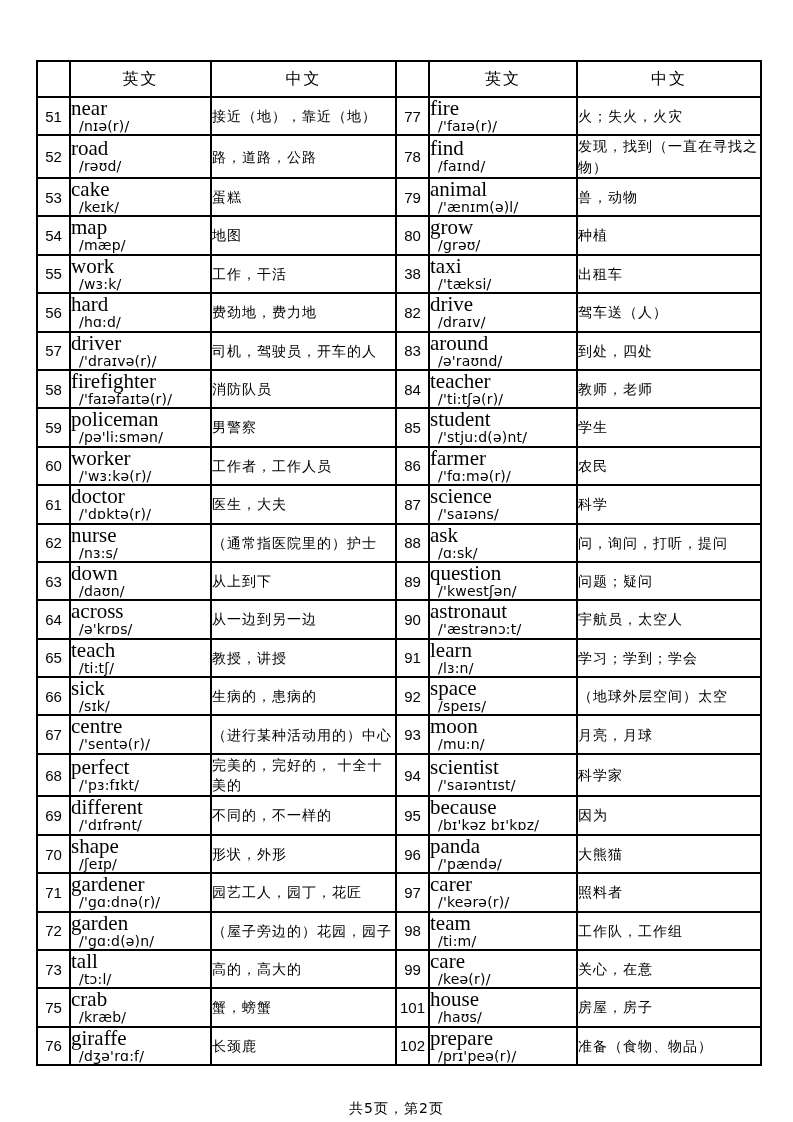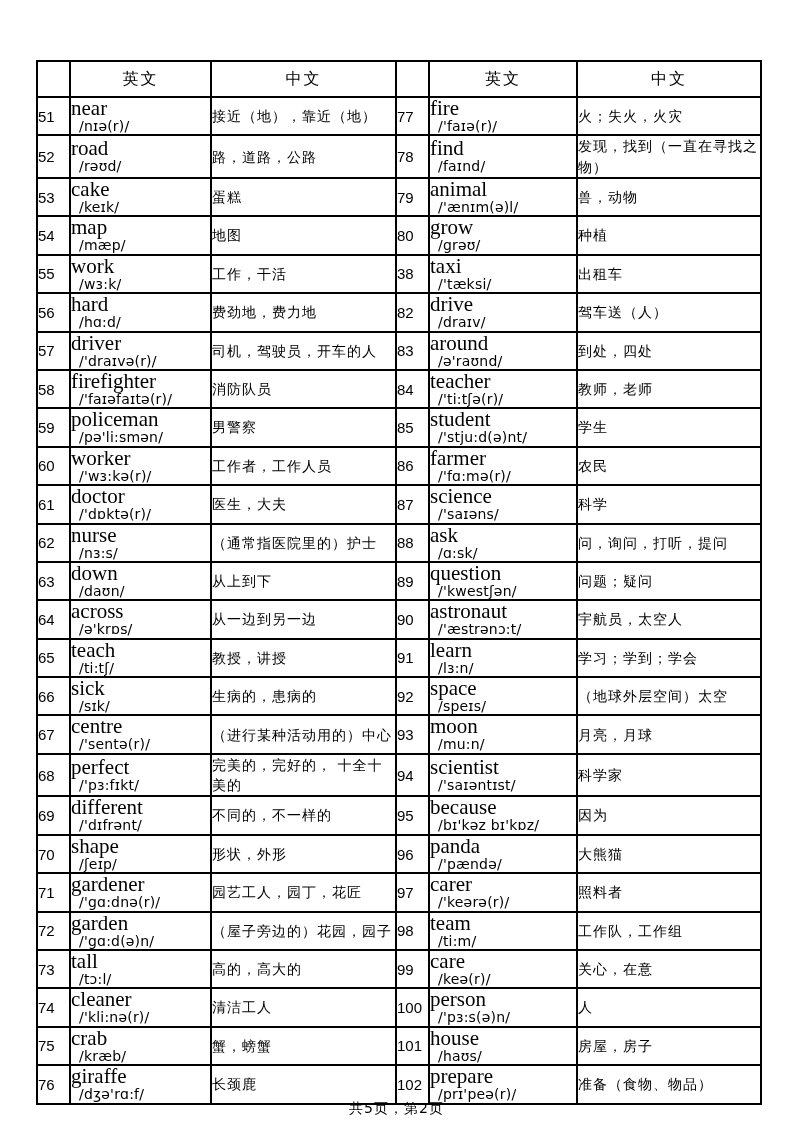--- a/index.html
+++ b/index.html
@@ -41,21 +41,21 @@
   col.c-mean-r{ width: 184px; }
   tr.head-row th {
     height: 36px;
     font-weight: normal;
     font-size: 16px;
     letter-spacing: 2px;
     text-align: center;
     font-family: Liberation Mono, monospace;
   }
   td.num {
-    text-align: left;
+    text-align: center;
     font-size: 15px;
     font-family: "Liberation Sans", sans-serif;
     height: 36px;
   }
   td.word-cell {
     padding: 1px 2px 1px 4px;
     line-height: 1.05;
   }
   .word {
     font-family: "Liberation Serif", "DejaVu Serif", serif;
@@ -450,34 +450,20 @@
     </td>
     <td class="meaning">高的，高大的</td>
     <td class="num">99</td>
     <td class="word-cell">
       <div class="word">care</div>
       <div class="phon">/keə(r)/</div>
     </td>
     <td class="meaning">关心，在意</td>
   </tr>
 
-  <tr>
-    <td class="num">74</td>
-    <td class="word-cell">
-      <div class="word">cleaner</div>
-      <div class="phon">/'kli:nə(r)/</div>
-    </td>
-    <td class="meaning">清洁工人</td>
-    <td class="num">100</td>
-    <td class="word-cell">
-      <div class="word">person</div>
-      <div class="phon">/'pɜ:s(ə)n/</div>
-    </td>
-    <td class="meaning">人</td>
-  </tr>
 
   <tr>
     <td class="num">75</td>
     <td class="word-cell">
       <div class="word">crab</div>
       <div class="phon">/kræb/</div>
     </td>
     <td class="meaning">蟹，螃蟹</td>
     <td class="num">101</td>
     <td class="word-cell">

